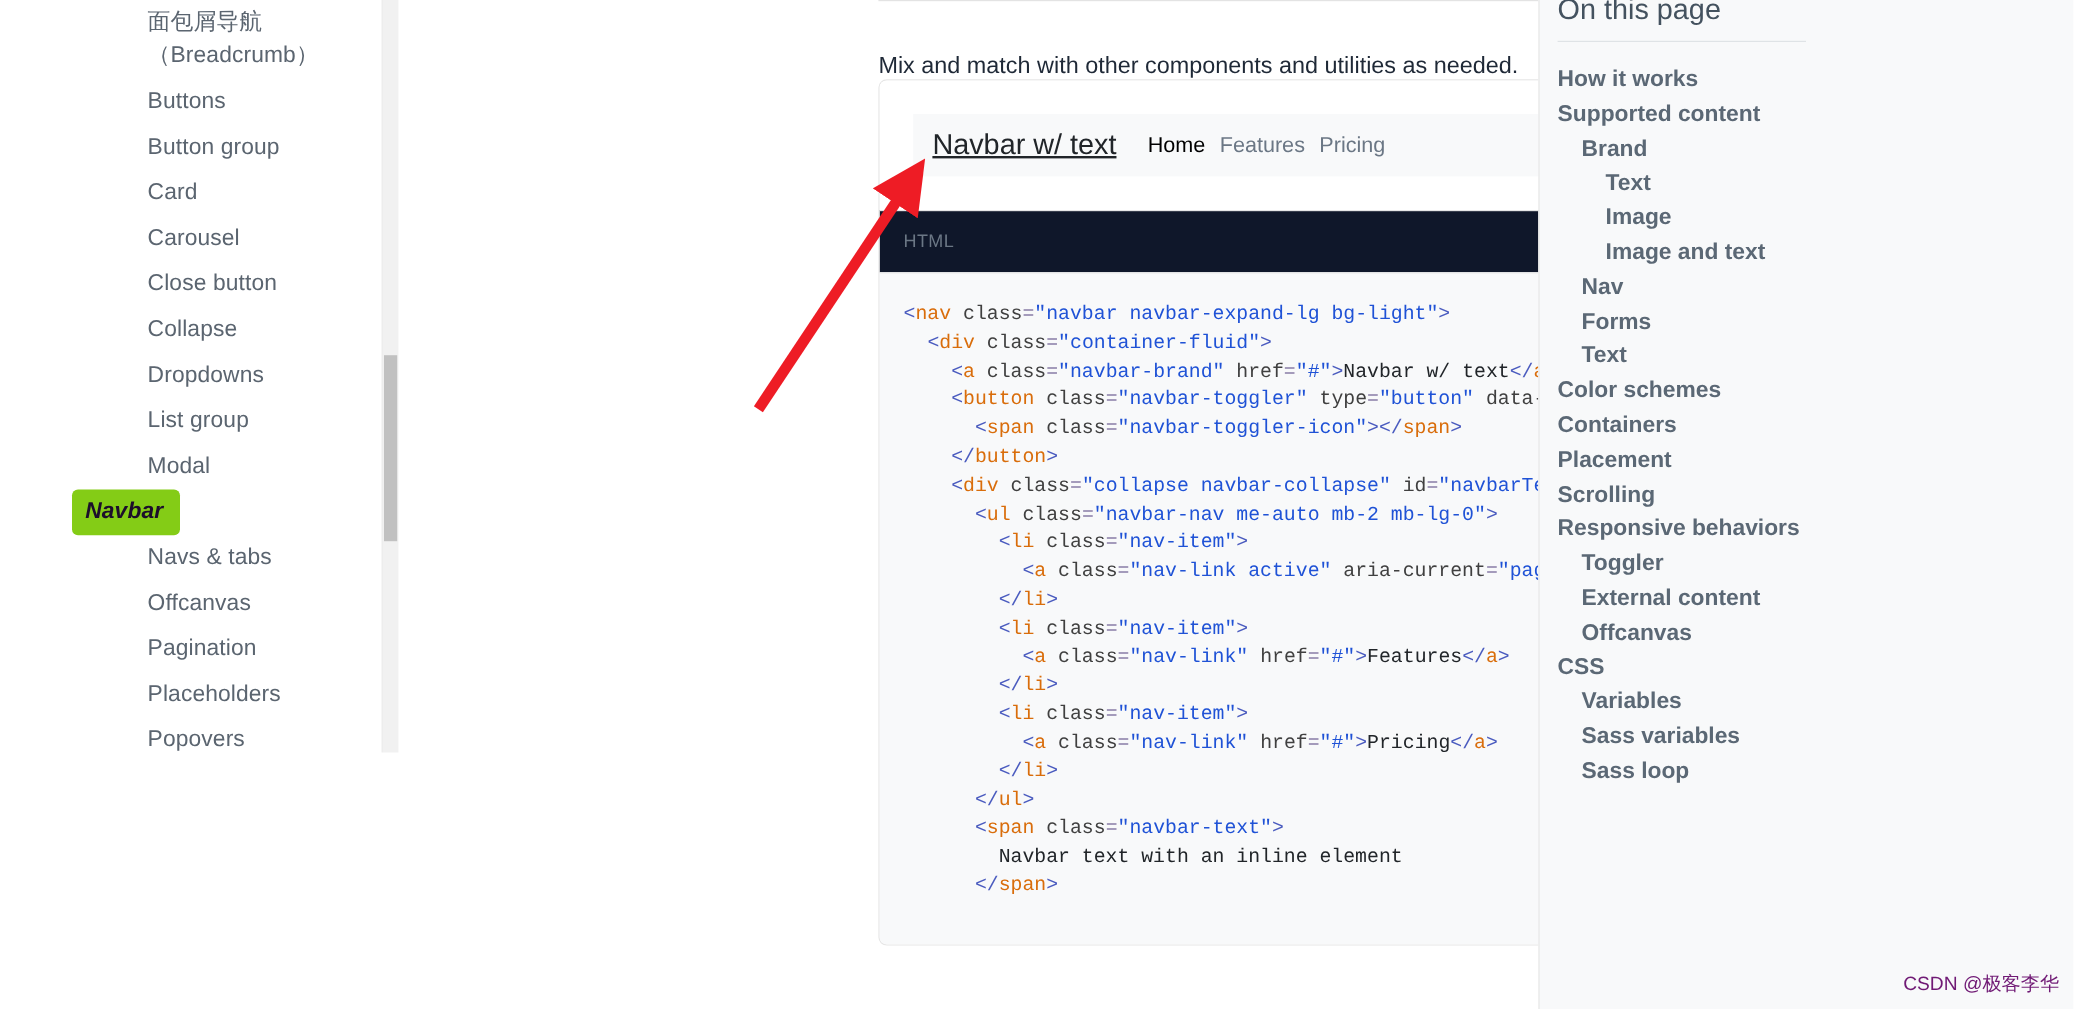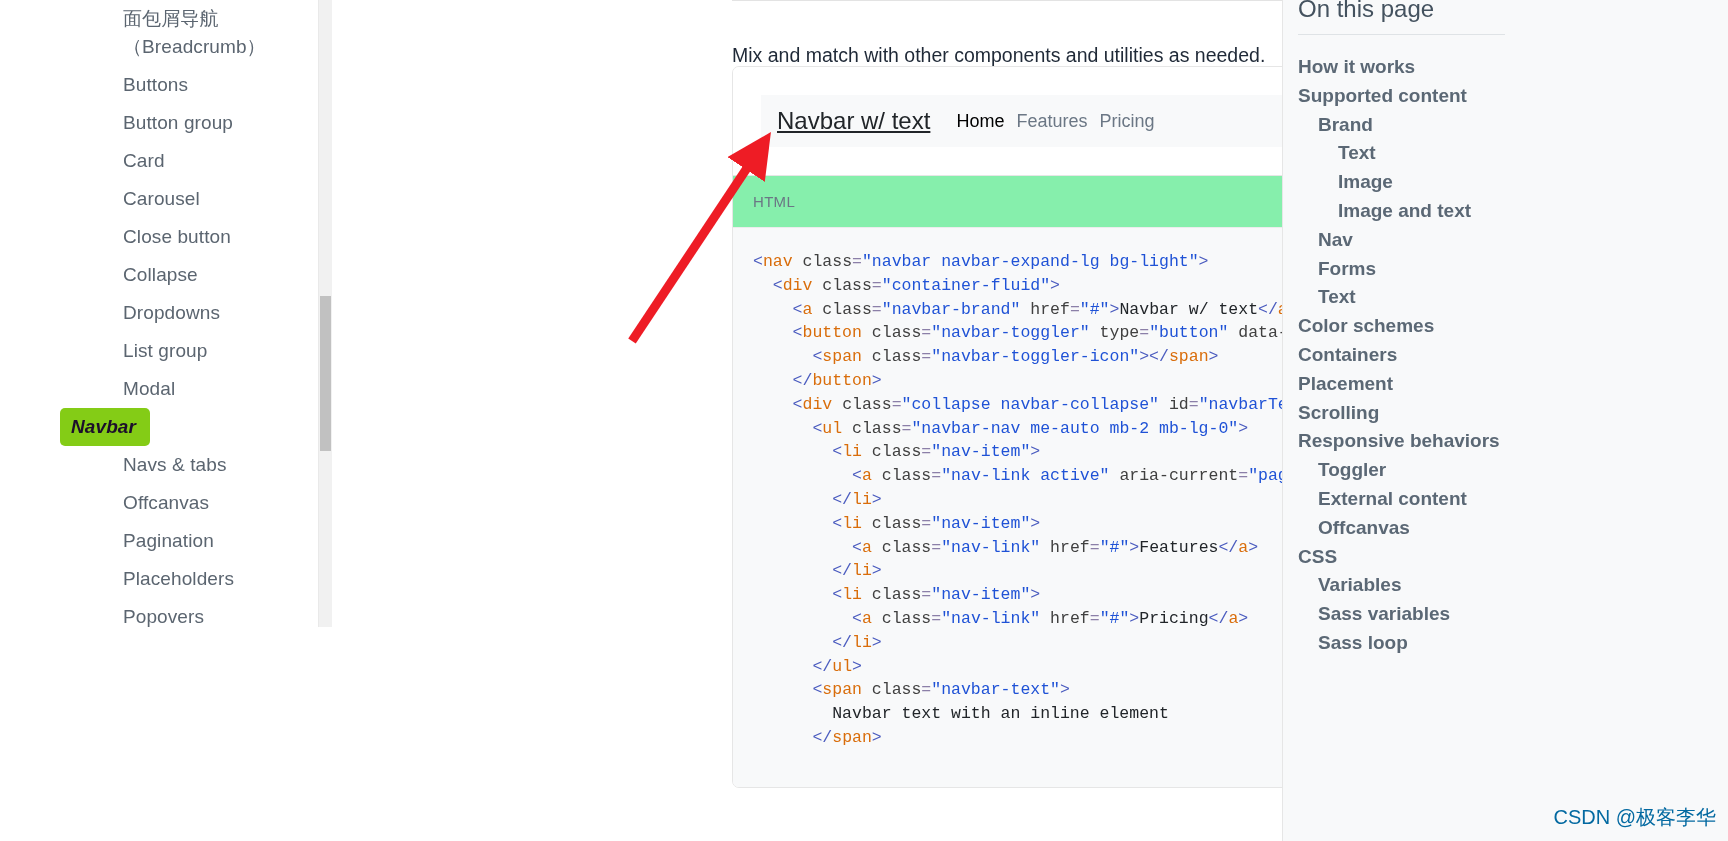--- a/index.html
+++ b/index.html
@@ -150,21 +150,21 @@
   .nb-link {
     font-size: 18px;
     color: #6b7785;
     text-decoration: none;
     white-space: nowrap;
   }
   .nb-link.active { color: #000; }
 
   .code-header {
     border-top: 1px solid #e6e6e6;
-    background: #86efac;
+    background: #0f172a;
     height: 52px;
     display: flex;
     align-items: center;
     padding: 0 18px 0 20px;
   }
   .code-lang {
     font-size: 15px;
     color: #6b7785;
     letter-spacing: 0.3px;
   }
@@ -234,22 +234,22 @@
     text-decoration: none;
     padding: 0;
     white-space: nowrap;
   }
   .rs-item.lvl2 { padding-left: 20px; }
   .rs-item.lvl3 { padding-left: 40px; }
   .rs-inner { padding-left: 7px; }
   .csdn-watermark {
     position: absolute;
     right: 12px; bottom: 10px;
-    font-size: 20px;
-    color: #0369a1;
+    font-size: 16px;
+    color: #701a75;
     white-space: nowrap;
   }
 
   
   .red-arrow {
     position: absolute;
     left: 0; top: 0;
     width: 1728px; height: 841px;
     pointer-events: none;
     z-index: 50;

